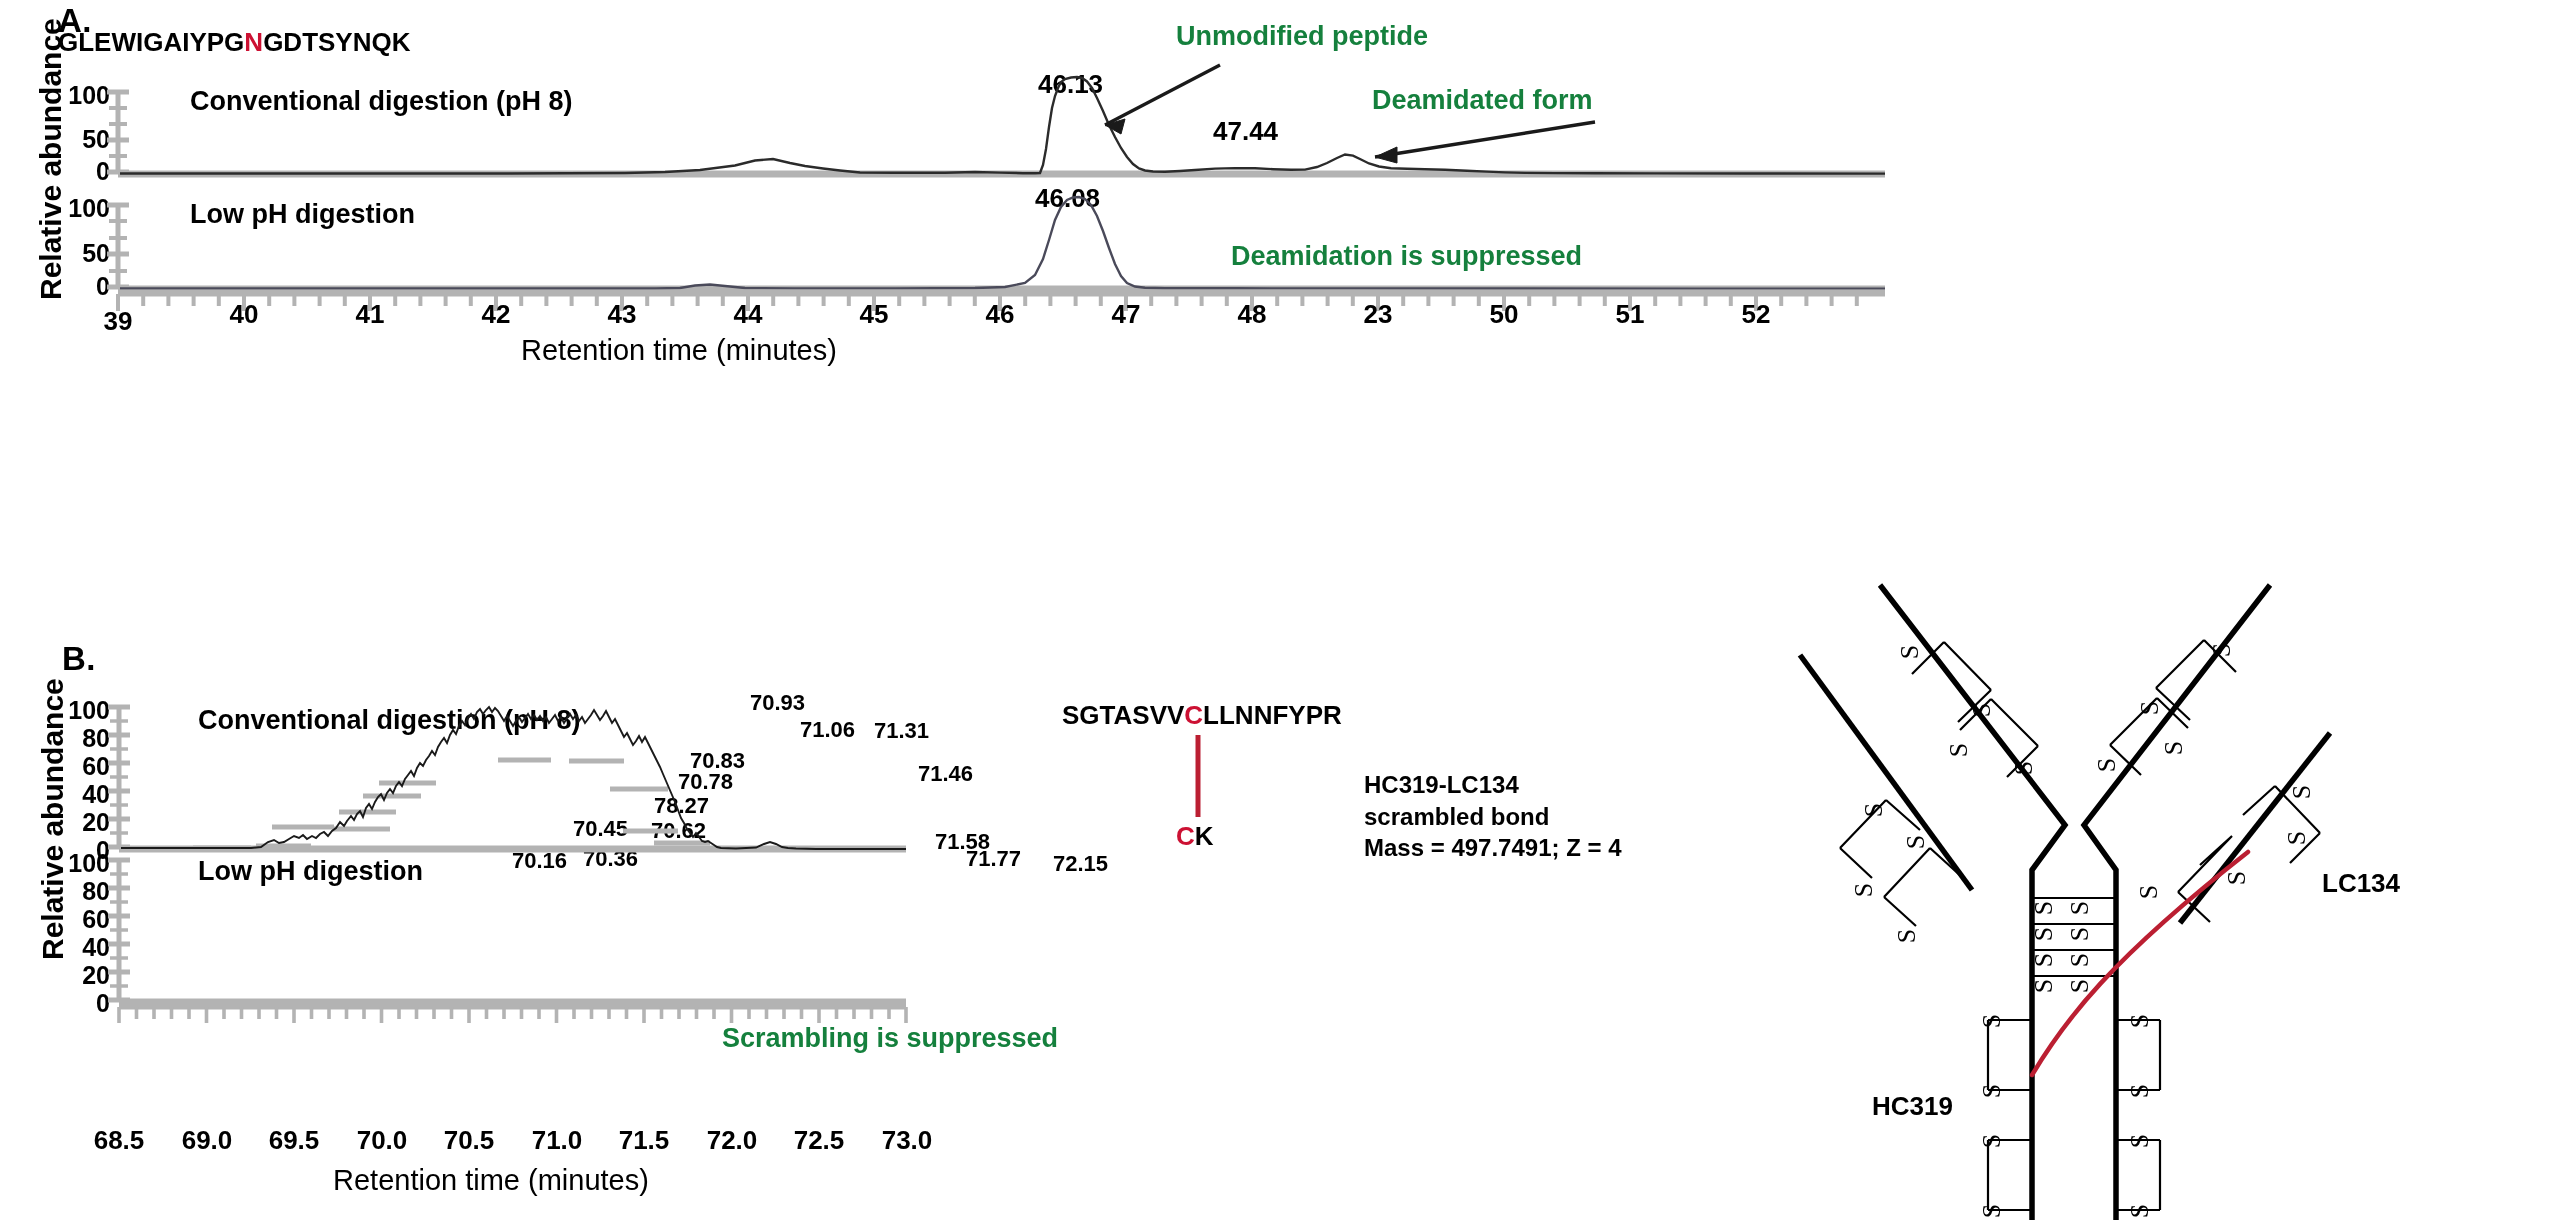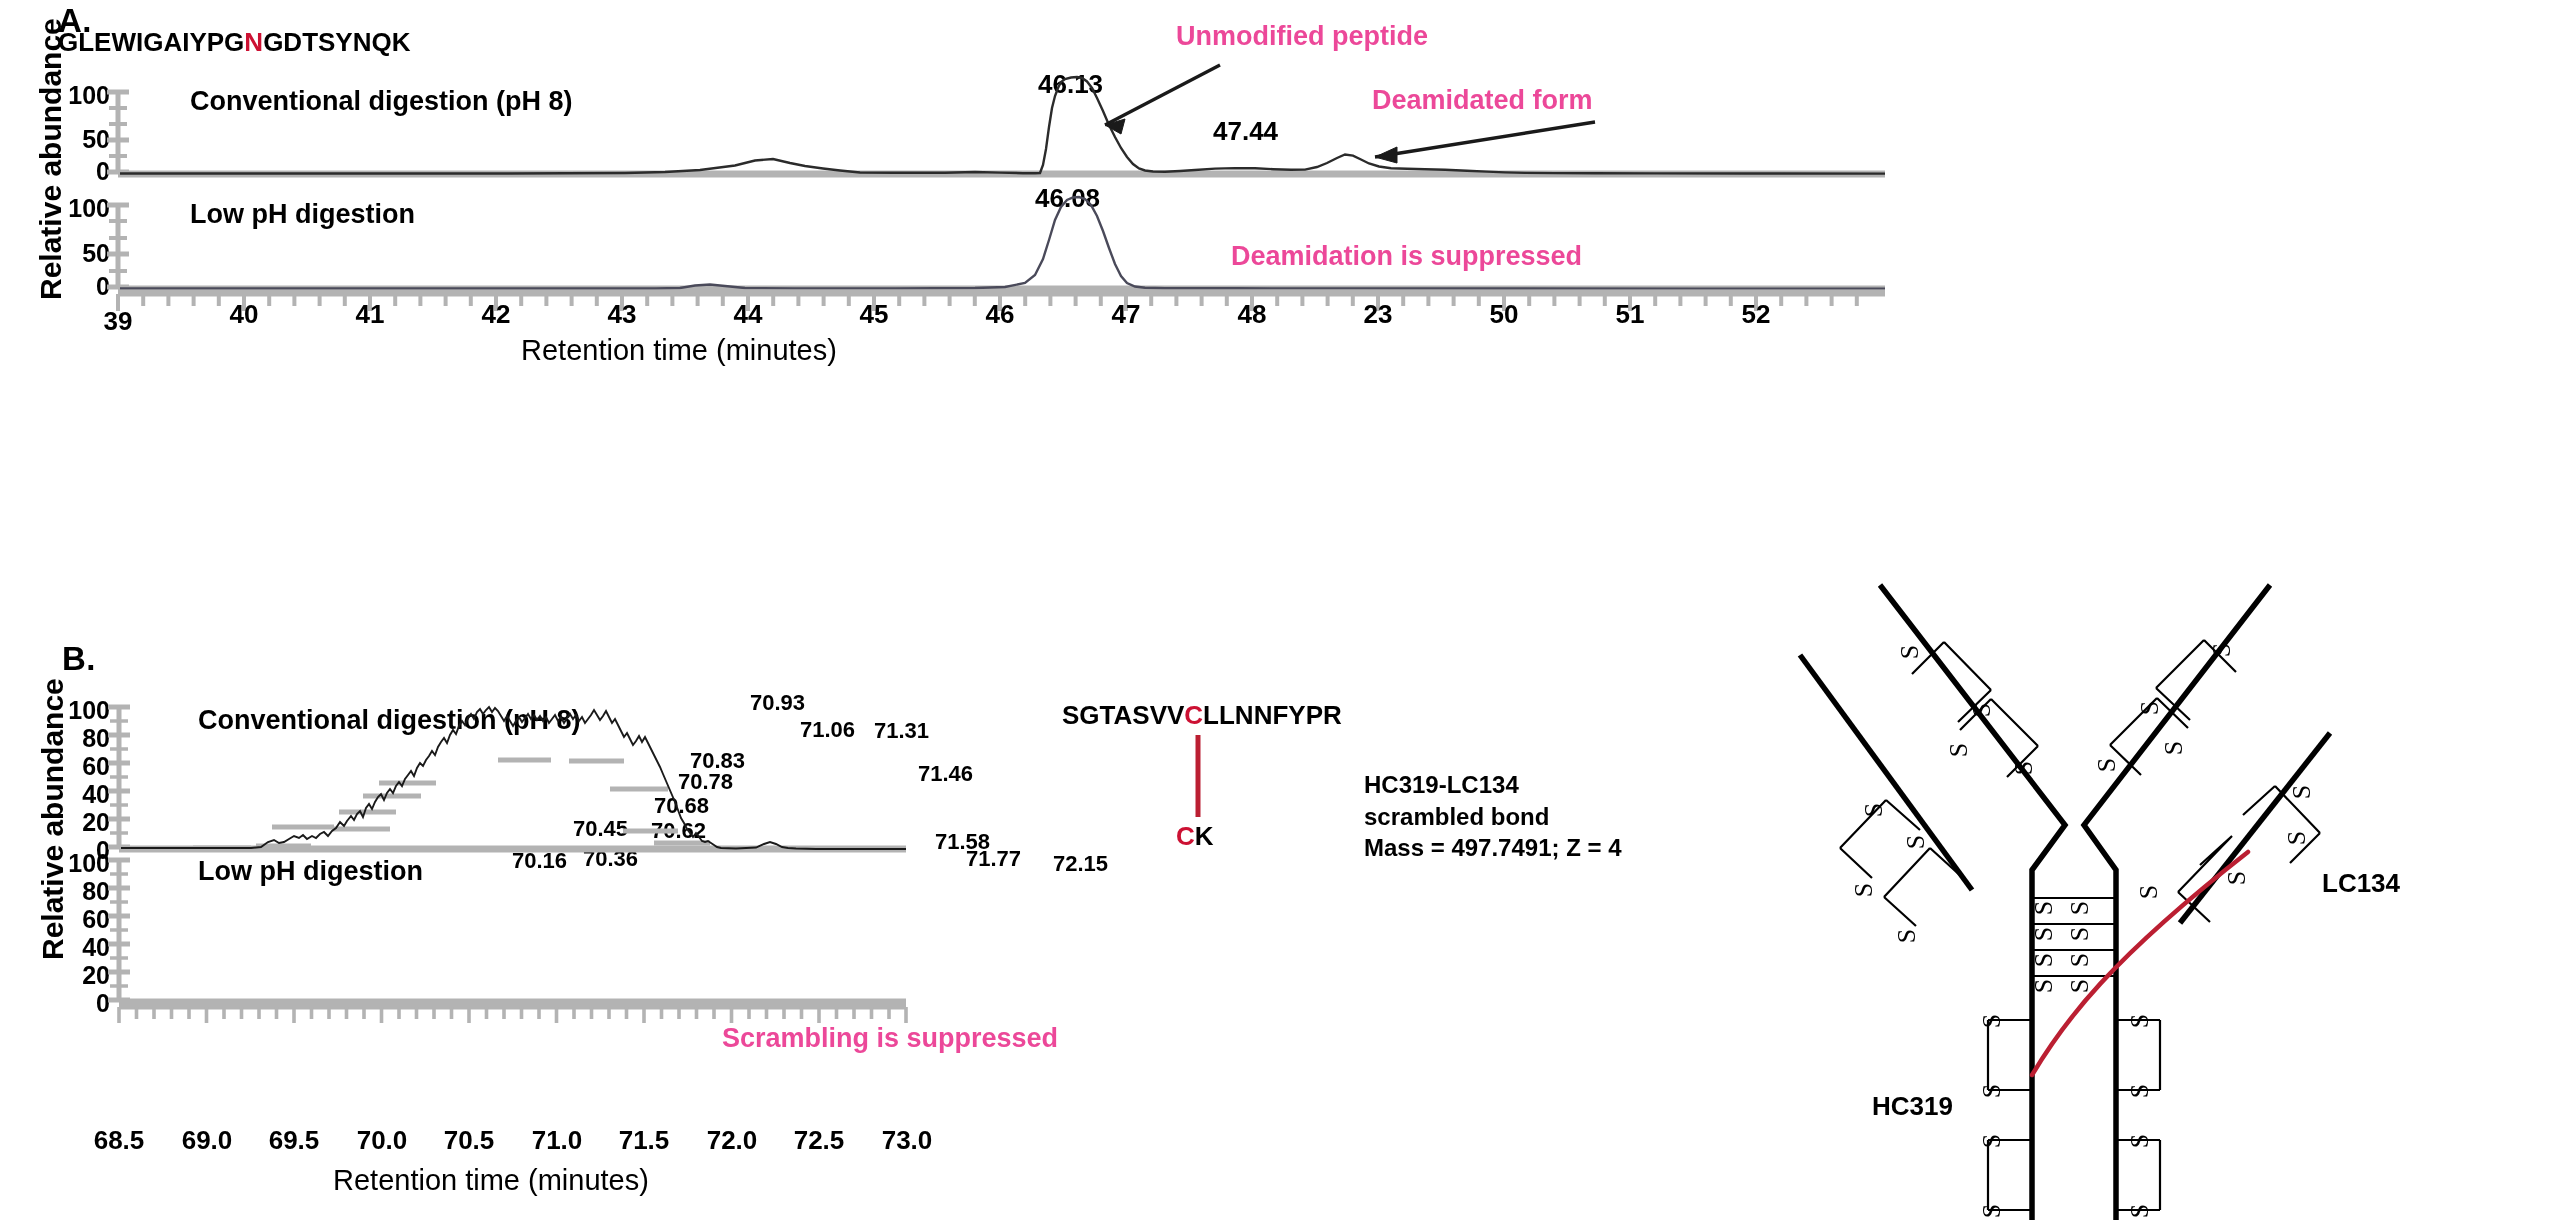--- a/index.html
+++ b/index.html
@@ -3,21 +3,21 @@
 <meta charset="utf-8">
 <style>
   html,body{margin:0;padding:0;background:#ffffff;}
   body{width:2560px;height:1226px;position:relative;overflow:hidden;
        font-family:"Liberation Sans", sans-serif;color:#000;}
   .abs{position:absolute;}
   .panel-letter{font-size:33px;font-weight:bold;letter-spacing:.5px;}
   .seq{font-size:26px;font-weight:bold;letter-spacing:0px;white-space:nowrap;}
   .seq .mod{color:#cc1133;}
   .trace-label{font-size:27px;font-weight:bold;white-space:nowrap;}
-  .blue-ann{color:#ec4899;font-size:27px;font-weight:bold;white-space:nowrap;}
+  .blue-ann{color:#15803d;font-size:27px;font-weight:bold;white-space:nowrap;}
   .peak-num{font-size:26px;font-weight:bold;white-space:nowrap;}
   .peak-num-sm{font-size:22px;font-weight:bold;white-space:nowrap;}
   .axis-title{font-size:29px;font-weight:normal;white-space:nowrap;}
   .ylab{font-size:30px;font-weight:bold;white-space:nowrap;
         transform-origin:0 0;transform:rotate(-90deg);}
   .tick-lbl{font-size:26px;font-weight:bold;text-align:center;white-space:nowrap;}
   .ytick-lbl{font-size:25px;font-weight:bold;text-align:right;white-space:nowrap;}
   .mass-note{font-size:24px;font-weight:bold;line-height:1.32;white-space:pre-line;}
   svg{display:block;overflow:visible;}
 </style>
@@ -199,21 +199,21 @@
 
 <div class="abs trace-label" style="left:198px;top:705px;">Conventional digestion (pH 8)</div>
 <div class="abs trace-label" style="left:198px;top:856px;">Low pH digestion</div>
 
 <div class="abs blue-ann" style="left:722px;top:1023px;">Scrambling is suppressed</div>
 
 <div class="abs peak-num-sm" style="left:512px;top:848px;">70.16</div>
 <div class="abs peak-num-sm" style="left:583px;top:846px;">70.36</div>
 <div class="abs peak-num-sm" style="left:573px;top:816px;">70.45</div>
 <div class="abs peak-num-sm" style="left:651px;top:818px;">70.62</div>
-<div class="abs peak-num-sm" style="left:654px;top:793px;">70.68</div>
+<div class="abs peak-num-sm" style="left:654px;top:793px;">78.27</div>
 <div class="abs peak-num-sm" style="left:678px;top:769px;">70.78</div>
 <div class="abs peak-num-sm" style="left:690px;top:748px;">70.83</div>
 <div class="abs peak-num-sm" style="left:750px;top:690px;">70.93</div>
 <div class="abs peak-num-sm" style="left:800px;top:717px;">71.06</div>
 <div class="abs peak-num-sm" style="left:874px;top:718px;">71.31</div>
 <div class="abs peak-num-sm" style="left:918px;top:761px;">71.46</div>
 <div class="abs peak-num-sm" style="left:935px;top:829px;">71.58</div>
 <div class="abs peak-num-sm" style="left:966px;top:846px;">71.77</div>
 <div class="abs peak-num-sm" style="left:1053px;top:851px;">72.15</div>
 

